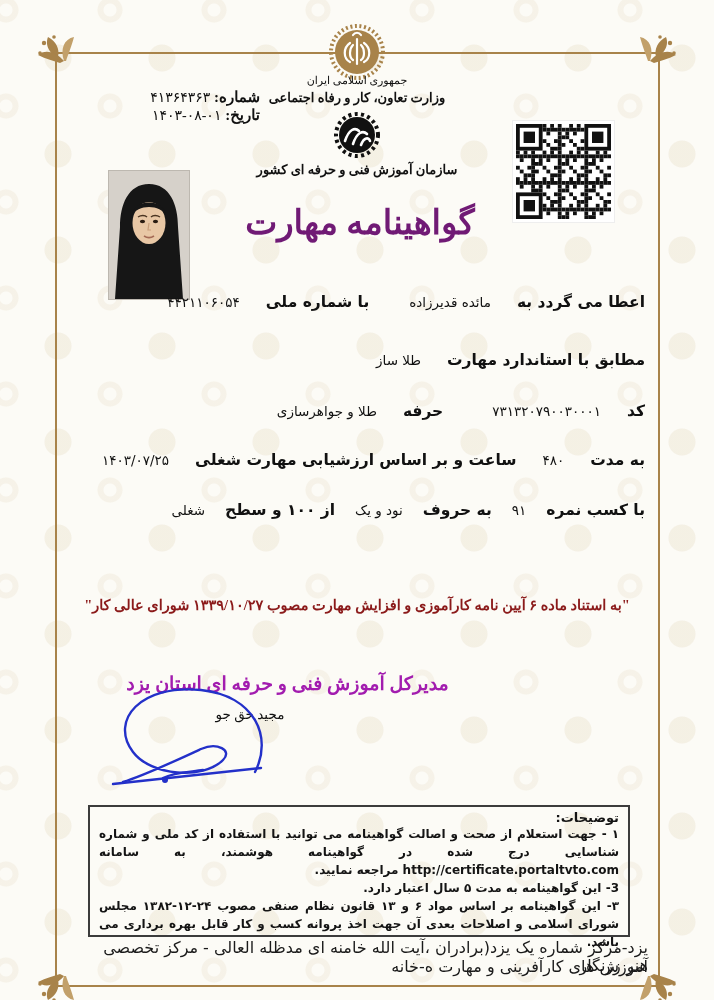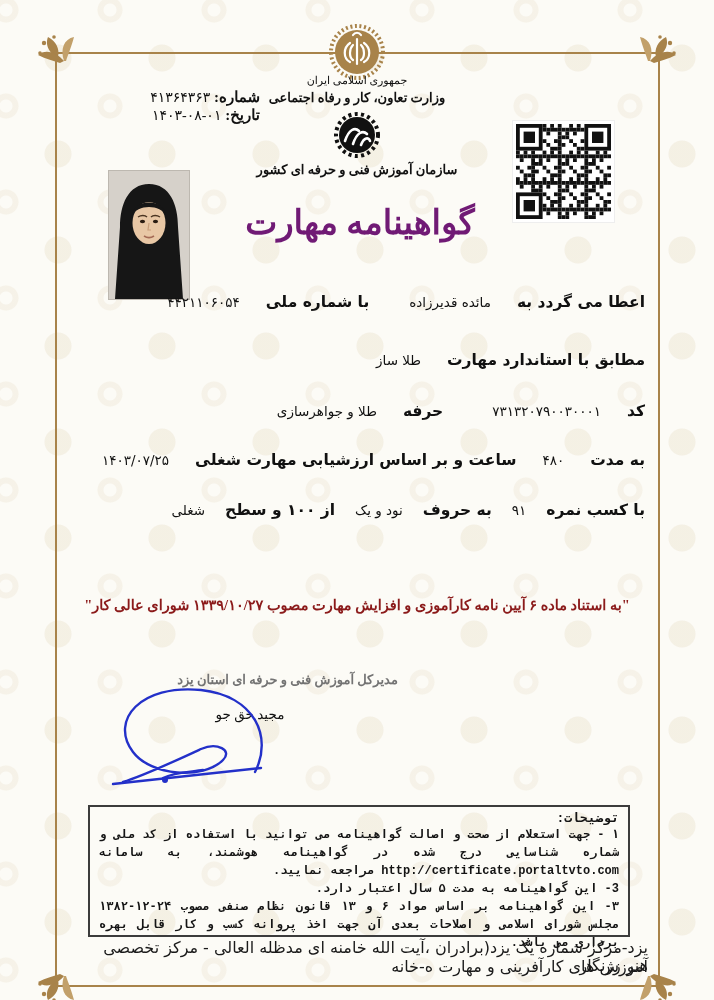--- a/index.html
+++ b/index.html
@@ -17,24 +17,24 @@
   .corner{width:46px;height:46px;}
   .hdr{width:280px;left:217px;text-align:center;color:#111;}
   .b{font-weight:bold;}
   .serialline{font-size:15px;color:#111;}
   .serialline .val{font-weight:normal;font-size:14px;}
   .title{font-size:34px;font-weight:bold;color:#701a75;letter-spacing:.5px;}
   .row{left:68px;right:69px;display:flex;direction:rtl;align-items:baseline;column-gap:26px;color:#111;}
   .row .lb{font-weight:bold;font-size:15.5px;white-space:nowrap;}
   .row .vl{font-size:13.5px;white-space:nowrap;}
   .quote{left:60px;right:60px;text-align:center;font-size:14.5px;font-weight:bold;color:#8b1a1a;}
-  .sigtitle{font-size:13px;font-weight:bold;color:#737373;}
+  .sigtitle{font-size:19px;font-weight:bold;color:#a21caf;}
   .signame{font-size:13.5px;color:#111;}
   .notes{left:88px;width:542px;top:805px;height:132px;border:2px solid #3c3c3c;box-sizing:border-box;
-         padding:3px 9px 4px 9px;background:transparent;color:#141414;font-family:Liberation Mono, monospace;}
+         padding:3px 9px 4px 9px;background:transparent;color:#141414;}
   .notes .nh{font-size:13px;font-weight:bold;text-align:right;direction:rtl;}
   .notes .ni{font-size:12px;font-weight:bold;line-height:1.5;text-align:justify;direction:rtl;}
   .footer{left:66px;right:66px;text-align:right;font-size:16px;font-weight:normal;color:#1a1a1a;direction:rtl;}
   .qrbox{left:512px;top:120px;width:101px;height:101px;background:#fff;border:1px solid #eee;
          display:flex;align-items:center;justify-content:center;}
   .photobox{left:108px;top:170px;width:80px;height:128px;border:1px solid #bdb8b0;background:#d6d1ca;overflow:hidden;}
 </style>
 </head>
 <body>
 

